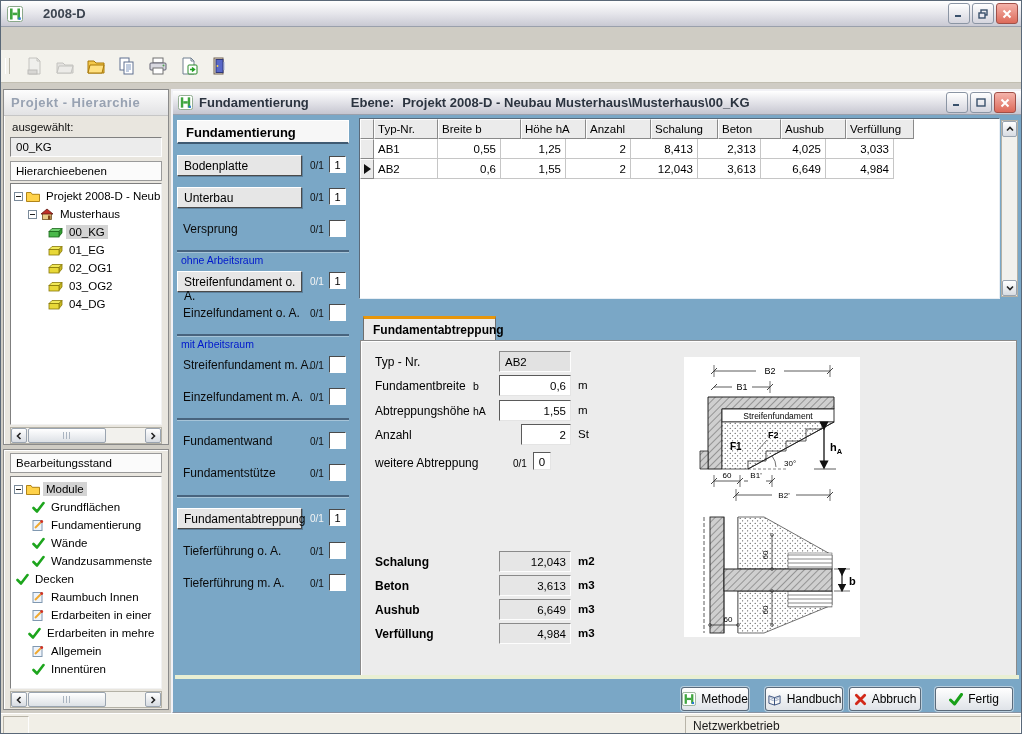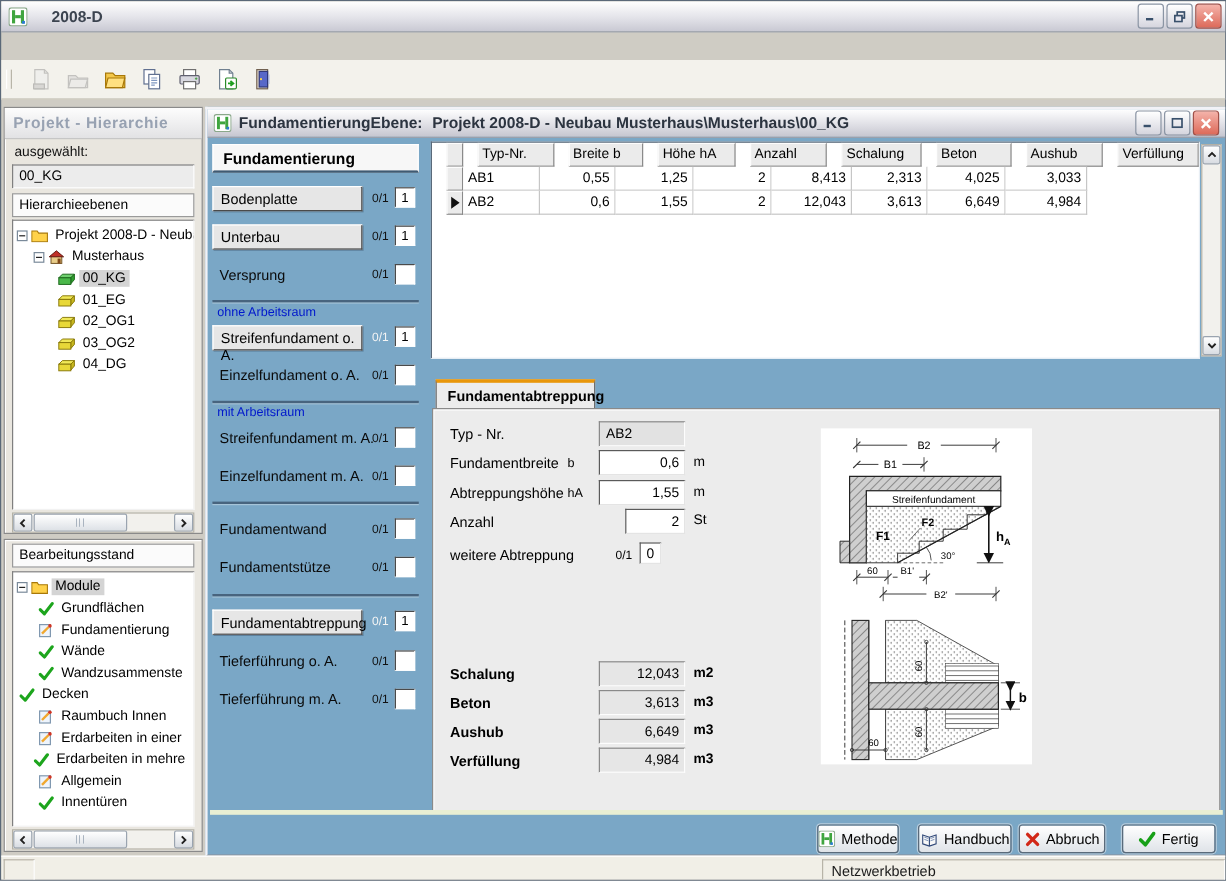--- a/index.html
+++ b/index.html
@@ -50,21 +50,21 @@
     border:1px solid #9aa4b0;border-radius:2px;box-sizing:border-box;}
   .sthumb::after{content:"";position:absolute;left:50%;top:3px;bottom:3px;width:7px;margin-left:-4px;
     background:repeating-linear-gradient(90deg,#aab4c0 0 1px,transparent 1px 3px);}
   
   #child{position:absolute;left:170px;top:88px;width:852px;height:625px;
     border:2px solid;border-color:#f2f2f6 #8a94a2 #8a94a2 #f2f2f6;background:#7aa7c6;box-sizing:border-box;}
   .ctitle{position:absolute;left:0;top:0;right:0;height:24px;
     background:linear-gradient(#ffffff,#e0e0e6 55%,#c6c6d0);border-bottom:1px solid #9aa0ac;
     display:flex;align-items:center;box-sizing:border-box;}
   .ctitle .ttl{font-size:13px;font-weight:bold;color:#2c3440;margin-left:6px;}
-  .ctitle .ebene{font-size:13px;font-weight:bold;color:#2c3440;}
+  .ctitle .ebene{font-size:13px;font-weight:bold;color:#2c3440;margin-left:42px;}
   
   .sheader{position:absolute;left:4px;top:29px;width:172px;height:24px;background:#f7f7f7;
     border:1px solid #fff;border-bottom:2px solid #3f5a72;font-size:13px;font-weight:bold;
     padding:4px 0 0 8px;box-sizing:border-box;color:#000;}
   .srow{position:absolute;left:4px;width:172px;height:21px;}
   .sbtn{position:absolute;left:0;top:0;width:125px;height:21px;background:#e6e6e6;
     border:1px solid;border-color:#ffffff #4a4a4a #4a4a4a #ffffff;box-shadow:1px 1px 0 rgba(40,60,80,.35);
     font-size:12px;padding:3px 0 0 6px;box-sizing:border-box;color:#000;}
   .sflat{position:absolute;left:6px;top:3px;font-size:12px;color:#0a0a0a;}
   .scnt{position:absolute;left:133px;top:5px;font-size:10px;color:#111;}
@@ -72,21 +72,21 @@
   .sval{position:absolute;left:152px;top:1px;width:17px;height:17px;background:#fff;
     border:1px solid;border-color:#4a4a4a #ffffff #ffffff #4a4a4a;font-size:11px;text-align:center;
     line-height:16px;box-sizing:border-box;}
   .ssep{position:absolute;left:4px;width:172px;height:2px;background:#48647e;box-shadow:0 1px 0 #a6c4d8;}
   .ssec{position:absolute;left:8px;font-size:10.5px;color:#0018cc;}
   
   .table-wrap{position:absolute;left:186px;top:27px;width:641px;height:181px;background:#fff;
     border:1px solid;border-color:#5a6a7a #e8eef4 #e8eef4 #5a6a7a;box-sizing:border-box;overflow:hidden;}
   .trowg{display:flex;}
   .th,.tsel{background:#ebebeb;border:1px solid;border-color:#fdfdfd #8a8a8a #8a8a8a #fdfdfd;
-    box-sizing:border-box;font-size:11.5px;height:20px;padding:3px 3px 0 3px;margin-left:12px;}
+    box-sizing:border-box;font-size:11.5px;height:20px;padding:3px 3px 0 3px;}
   .tsel{width:14px;padding:0;display:flex;align-items:center;justify-content:center;}
   .td{border-right:1px solid #c6c6c6;border-bottom:1px solid #c6c6c6;box-sizing:border-box;
     font-size:11.5px;height:20px;text-align:right;padding:4px 4px 0 3px;background:#fff;}
   .td.left{text-align:left;padding-left:4px;}
   .mark{width:0;height:0;border-top:5px solid transparent;border-bottom:5px solid transparent;border-left:7px solid #111;}
   .vscroll{position:absolute;left:828px;top:29px;width:17px;height:177px;background:#f2f1ed;
     border:1px solid #b4b1a6;box-sizing:border-box;}
   .sbtnv{position:absolute;left:0;width:15px;height:16px;background:linear-gradient(#ffffff,#d8dce2);
     border:1px solid #9aa4b0;border-radius:2px;display:flex;align-items:center;justify-content:center;box-sizing:border-box;}
   
@@ -514,21 +514,21 @@
     <div class="srow" style="top:482px">
       <span class="sflat">Tieferführung m. A.</span>
       <span class="scnt">0/1</span>
       <span class="sval"></span>
     </div>
 
     <div class="table-wrap">
       <div class="trowg">
         <span class="tsel" style="width:14px"></span>
         <span class="th" style="width:64px">Typ-Nr.</span>
-        <span class="th" style="width:63px">Breite b</span>
+        <span class="th" style="width:83px">Breite b</span>
         <span class="th" style="width:65px">Höhe hA</span>
         <span class="th" style="width:65px">Anzahl</span>
         <span class="th" style="width:67px">Schalung</span>
         <span class="th" style="width:63px">Beton</span>
         <span class="th" style="width:65px">Aushub</span>
         <span class="th" style="width:68px">Verfüllung</span>
       </div>
       <div class="trowg">
         <span class="tsel" style="width:14px"></span>
         <span class="td left" style="width:64px">AB1</span>

